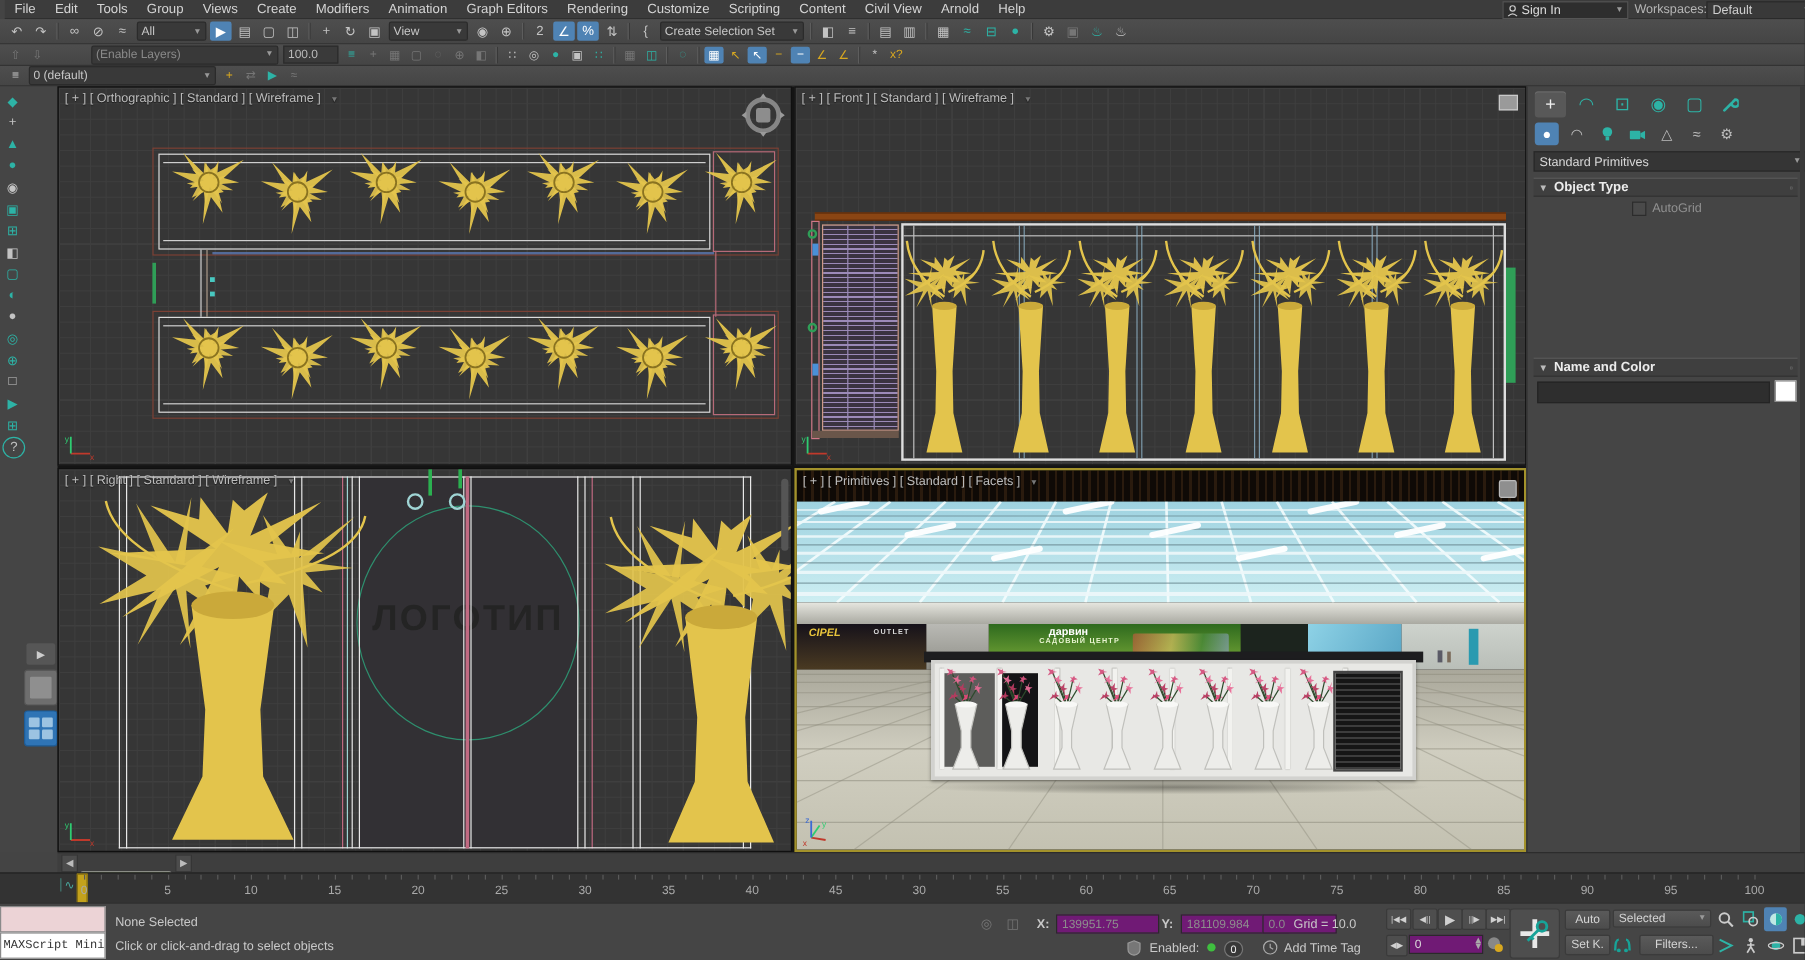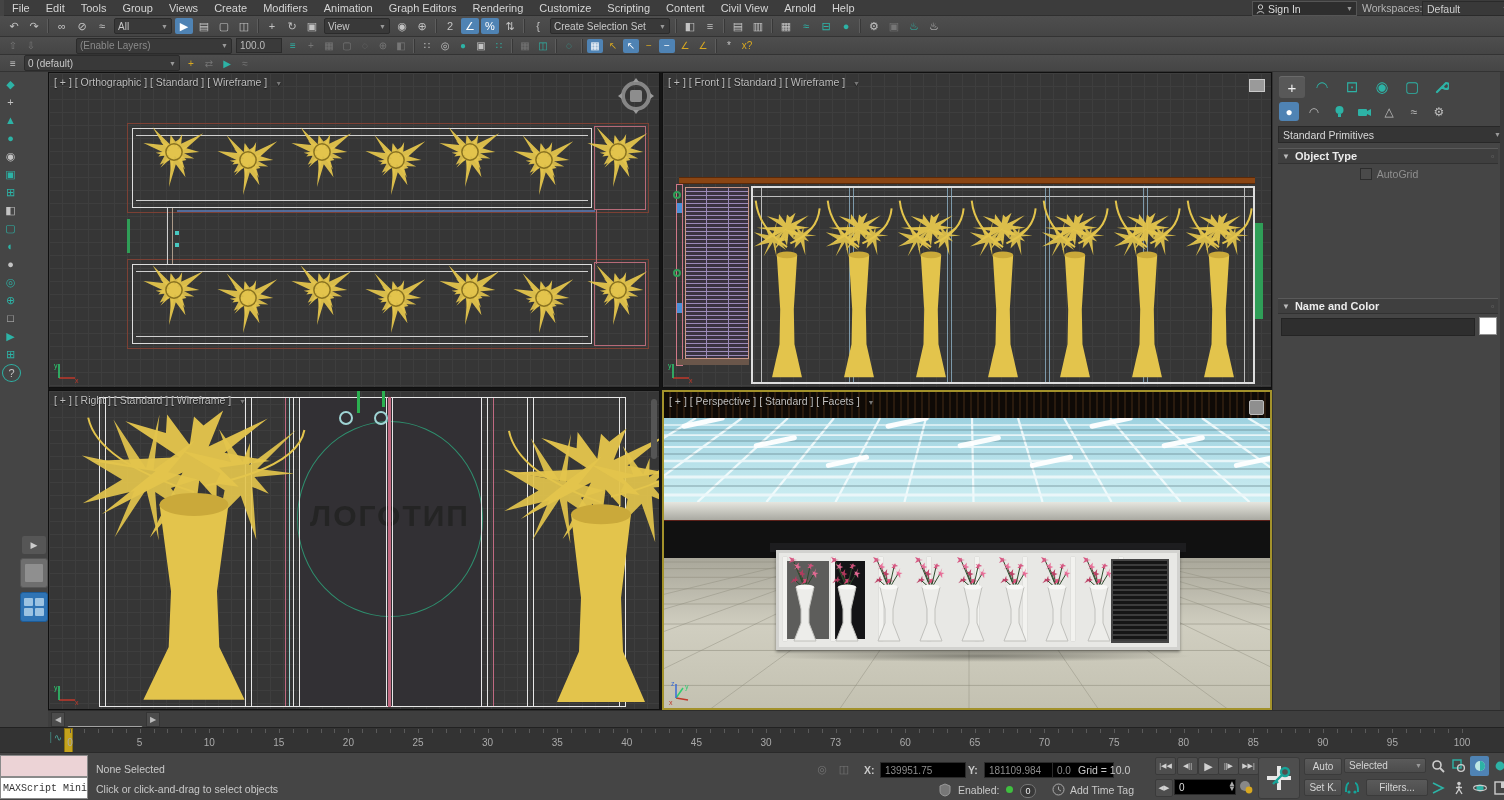--- a/index.html
+++ b/index.html
@@ -92,21 +92,21 @@
   #trackbar{position:absolute;left:0;top:727px;width:1504px;height:25px;background:#333;border-top:1px solid #222;}
   .tick-label{position:absolute;top:9px;font-size:10px;color:#aaa;transform:translateX(-50%);}
   .tick{position:absolute;top:1px;width:1px;height:4px;background:#5a5a5a;}
   #tb-marker{position:absolute;left:64px;top:0;width:9px;height:25px;background:#c4a21c;border:1px solid #8a7210;box-sizing:border-box;}
   #tb-icons{position:absolute;left:48px;top:4px;font-size:10px;color:#4aa79d;}
   
   #statusbar{position:absolute;left:0;top:752px;width:1504px;height:48px;background:#454545;border-top:1px solid #2a2a2a;font-size:10.5px;}
   #mxs-swatch{position:absolute;left:0;top:2px;width:88px;height:22px;background:#ecd3d6;border:1px solid #8a8a8a;box-sizing:border-box;}
   #mxs-label{position:absolute;left:0;top:24px;width:88px;height:22px;background:#fff;border:1px solid #8a8a8a;box-sizing:border-box;color:#333;font-family:"Liberation Mono",monospace;font-size:10px;display:flex;align-items:center;padding-left:2px;}
   .status-text{position:absolute;color:#c9c9c9;}
-  .coord-field{position:absolute;top:9px;height:14px;background:#000000;border:1px solid #2a2a2a;color:#8d8d8d;font-size:10px;display:flex;align-items:center;padding:0 4px;}
+  .coord-field{position:absolute;top:9px;height:14px;background:#701a75;border:1px solid #2a2a2a;color:#8d8d8d;font-size:10px;display:flex;align-items:center;padding:0 4px;}
   .pb-btn{position:absolute;height:16px;background:#4e4e4e;border:1px solid #3a3a3a;border-radius:2px;color:#d0d0d0;display:flex;align-items:center;justify-content:center;font-size:7px;}
   .sm-btn{position:absolute;background:linear-gradient(#5a5a5a,#4c4c4c);border:1px solid #3b3b3b;border-radius:2px;color:#d5d5d5;font-size:10px;display:flex;align-items:center;justify-content:center;}
   #bigkey{position:absolute;left:1258px;top:4px;width:40px;height:40px;background:#4e4e4e;border:1px solid #3b3b3b;border-radius:3px;display:flex;align-items:center;justify-content:center;}
   #nav-icons{position:absolute;left:1428px;top:3px;display:grid;grid-template-columns:repeat(4,19px);grid-auto-rows:20px;gap:2px;}
   .nav-ic{display:flex;align-items:center;justify-content:center;border-radius:2px;}
   .nav-ic.active{background:#4f83b4;}
   .greendot{width:7px;height:7px;border-radius:50%;background:#3fbf3f;display:inline-block;}
   .pill{display:inline-flex;align-items:center;justify-content:center;width:14px;height:12px;border:1px solid #777;border-radius:7px;background:#383838;color:#eee;font-size:9px;}
 </style>
 </head>
@@ -616,20 +616,40 @@
             <rect x="88" y="26" width="44" height="5" rx="2.5" fill="white" opacity="0.95" transform="rotate(-12 88 20)"></rect>
             <rect x="156" y="46" width="44" height="5" rx="2.5" fill="white" opacity="0.95" transform="rotate(-12 156 20)"></rect>
             <rect x="224" y="6" width="44" height="5" rx="2.5" fill="white" opacity="0.95" transform="rotate(-12 224 20)"></rect>
             <rect x="292" y="26" width="44" height="5" rx="2.5" fill="white" opacity="0.95" transform="rotate(-12 292 20)"></rect>
             <rect x="360" y="46" width="44" height="5" rx="2.5" fill="white" opacity="0.95" transform="rotate(-12 360 20)"></rect>
             <rect x="428" y="6" width="44" height="5" rx="2.5" fill="white" opacity="0.95" transform="rotate(-12 428 20)"></rect>
             <rect x="496" y="26" width="44" height="5" rx="2.5" fill="white" opacity="0.95" transform="rotate(-12 496 20)"></rect>
             <rect x="564" y="46" width="44" height="5" rx="2.5" fill="white" opacity="0.95" transform="rotate(-12 564 20)"></rect>
           </svg></div>
     <div class="ps" id="ps-ceil"></div>
+    <div class="ps" id="ps-shops">
+      <div class="abs" style="left:0;top:0;width:108px;height:38px;background:linear-gradient(#16121a,#4a3a22);">
+        <div class="shop-sign" style="left:10px;top:2px;color:#e8c43c;font-size:9px;font-style:italic;">CIPEL</div>
+        <div class="shop-sign" style="left:64px;top:4px;color:#d8d8d8;font-size:6px;letter-spacing:1px;">OUTLET</div>
+      </div>
+      <div class="abs" style="left:108px;top:0;width:52px;height:38px;background:linear-gradient(#b9b9b4,#8f8f88);"></div>
+      <div class="abs" style="left:160px;top:0;width:210px;height:38px;background:linear-gradient(#2e6a1e,#7fae3a);">
+        <div class="shop-sign" style="left:50px;top:1px;color:#fff;font-size:9px;">дарвин</div>
+        <div class="shop-sign" style="left:42px;top:12px;color:#e8f4d0;font-size:6px;letter-spacing:1px;">САДОВЫЙ ЦЕНТР</div>
+        <div class="shop-sign" style="left:8px;top:24px;color:#fff;font-size:7px;">1 ЭТАЖ</div>
+        <div class="abs" style="left:120px;top:8px;width:80px;height:26px;background:linear-gradient(100deg,#b85a3a,#d8c060 40%,#4a8a3a 70%,#8aa0c0);opacity:.7;border-radius:2px;"></div>
+      </div>
+      <div class="abs" style="left:370px;top:0;width:56px;height:38px;background:#1c241e;"></div>
+      <div class="abs" style="left:426px;top:0;width:78px;height:38px;background:linear-gradient(120deg,#8ed2e6,#57a4c4);"></div>
+      <div class="abs" style="left:504px;top:0;width:106px;height:38px;background:linear-gradient(#cdd2cc,#b9beb8);">
+        <div class="abs" style="left:56px;top:4px;width:8px;height:30px;background:#2a9ab0;"></div>
+        <div class="abs" style="left:30px;top:22px;width:4px;height:10px;background:#5a5a66;"></div>
+        <div class="abs" style="left:38px;top:23px;width:3px;height:9px;background:#7a6a5a;"></div>
+      </div>
+    </div>
     <div class="ps" id="ps-floor"><svg id="floor-svg" width="610" height="152">
             <line x1="0" y1="4" x2="610" y2="4" stroke="#8f8d7e" stroke-width="1" opacity="0.55"></line>
             <line x1="0" y1="10.600000000000001" x2="610" y2="10.600000000000001" stroke="#8f8d7e" stroke-width="1" opacity="0.55"></line>
             <line x1="0" y1="19.312000000000005" x2="610" y2="19.312000000000005" stroke="#8f8d7e" stroke-width="1" opacity="0.55"></line>
             <line x1="0" y1="30.811840000000007" x2="610" y2="30.811840000000007" stroke="#8f8d7e" stroke-width="1" opacity="0.55"></line>
             <line x1="0" y1="45.991628800000015" x2="610" y2="45.991628800000015" stroke="#8f8d7e" stroke-width="1" opacity="0.55"></line>
             <line x1="0" y1="66.02895001600002" x2="610" y2="66.02895001600002" stroke="#8f8d7e" stroke-width="1" opacity="0.55"></line>
             <line x1="0" y1="92.47821402112004" x2="610" y2="92.47821402112004" stroke="#8f8d7e" stroke-width="1" opacity="0.55"></line>
             <line x1="0" y1="127.39124250787845" x2="610" y2="127.39124250787845" stroke="#8f8d7e" stroke-width="1" opacity="0.55"></line>
             <line x1="149" y1="0" x2="-475" y2="152" stroke="#8f8d7e" stroke-width="1" opacity="0.45"></line>
@@ -802,21 +822,21 @@
                 <line x1="18" y1="32" x2="27.5" y2="16" stroke="#2d4a2c" stroke-width="1"></line>
                 <polygon points="31.5,16.0 29.2,17.2 29.2,21.3 26.9,17.7 25.0,17.8 26.1,16.0 25.2,14.4 27.2,15.1 29.2,10.9 28.1,15.5" fill="#e86a96" opacity="0.95"></polygon>
                 <line x1="18" y1="32" x2="7.799999999999997" y2="23" stroke="#2d4a2c" stroke-width="1"></line>
                 <polygon points="11.8,23.0 9.1,23.9 8.7,25.8 7.5,24.0 3.3,26.3 5.8,23.0 5.8,21.5 7.6,22.3 9.2,18.7 9.5,21.8" fill="#b83a60" opacity="0.95"></polygon>
                 <polygon points="9,30 27,30 22,52 22,66 29,84 7,84 14,66 14,52" fill="#ededea" stroke="#c0c0bc" stroke-width="1"></polygon>
                 <ellipse cx="18" cy="30" rx="9" ry="2.6" fill="#f8f8f6"></ellipse>
               </svg></div>
           </div>
       <div id="kiosk-louver"></div>
     </div>
-    <div class="vp-label"><span>[ + ]  [ Perspective ]  [ Standard ]  [ Facets ]</span><span class="dd-arrow">▼</span></div>
+    <div class="vp-label"><span>[ + ]  [ Primitives ]  [ Standard ]  [ Facets ]</span><span class="dd-arrow">▼</span></div>
     <div class="abs" style="right:6px;top:8px;width:13px;height:13px;background:#8f8f8f;border:1px solid #bbb;border-radius:2px;"></div>
     <svg class="axis-tripod" width="26" height="26" viewBox="0 0 26 26">
       <line x1="8" y1="19" x2="20" y2="21" stroke="#c0392b" stroke-width="1.5"></line>
           <line x1="8" y1="19" x2="15" y2="9" stroke="#2ecc71" stroke-width="1.5"></line>
           <line x1="8" y1="19" x2="8" y2="5" stroke="#3a6ad4" stroke-width="1.5"></line>
       <text x="1" y="26" fill="#c0392b" font-size="7">x</text>
           <text x="17" y="10" fill="#2ecc71" font-size="7">y</text>
           <text x="3" y="7" fill="#3a6ad4" font-size="7">z</text>
     </svg>
   </div>
@@ -946,21 +966,21 @@
         <div class="tick" style="left: 724.24px;"></div>
         <div class="tick" style="left: 738.16px;"></div>
         <div class="tick" style="left: 752.08px;"></div>
         <div class="tick" style="left: 766px;"></div>
         <div class="tick-label" style="left: 766px;">30</div>
         <div class="tick" style="left: 779.92px;"></div>
         <div class="tick" style="left: 793.84px;"></div>
         <div class="tick" style="left: 807.76px;"></div>
         <div class="tick" style="left: 821.68px;"></div>
         <div class="tick" style="left: 835.6px;"></div>
-        <div class="tick-label" style="left: 835.6px;">73</div>
+        <div class="tick-label" style="left: 835.6px;">55</div>
         <div class="tick" style="left: 849.52px;"></div>
         <div class="tick" style="left: 863.44px;"></div>
         <div class="tick" style="left: 877.36px;"></div>
         <div class="tick" style="left: 891.28px;"></div>
         <div class="tick" style="left: 905.2px;"></div>
         <div class="tick-label" style="left: 905.2px;">60</div>
         <div class="tick" style="left: 919.12px;"></div>
         <div class="tick" style="left: 933.04px;"></div>
         <div class="tick" style="left: 946.96px;"></div>
         <div class="tick" style="left: 960.88px;"></div>

